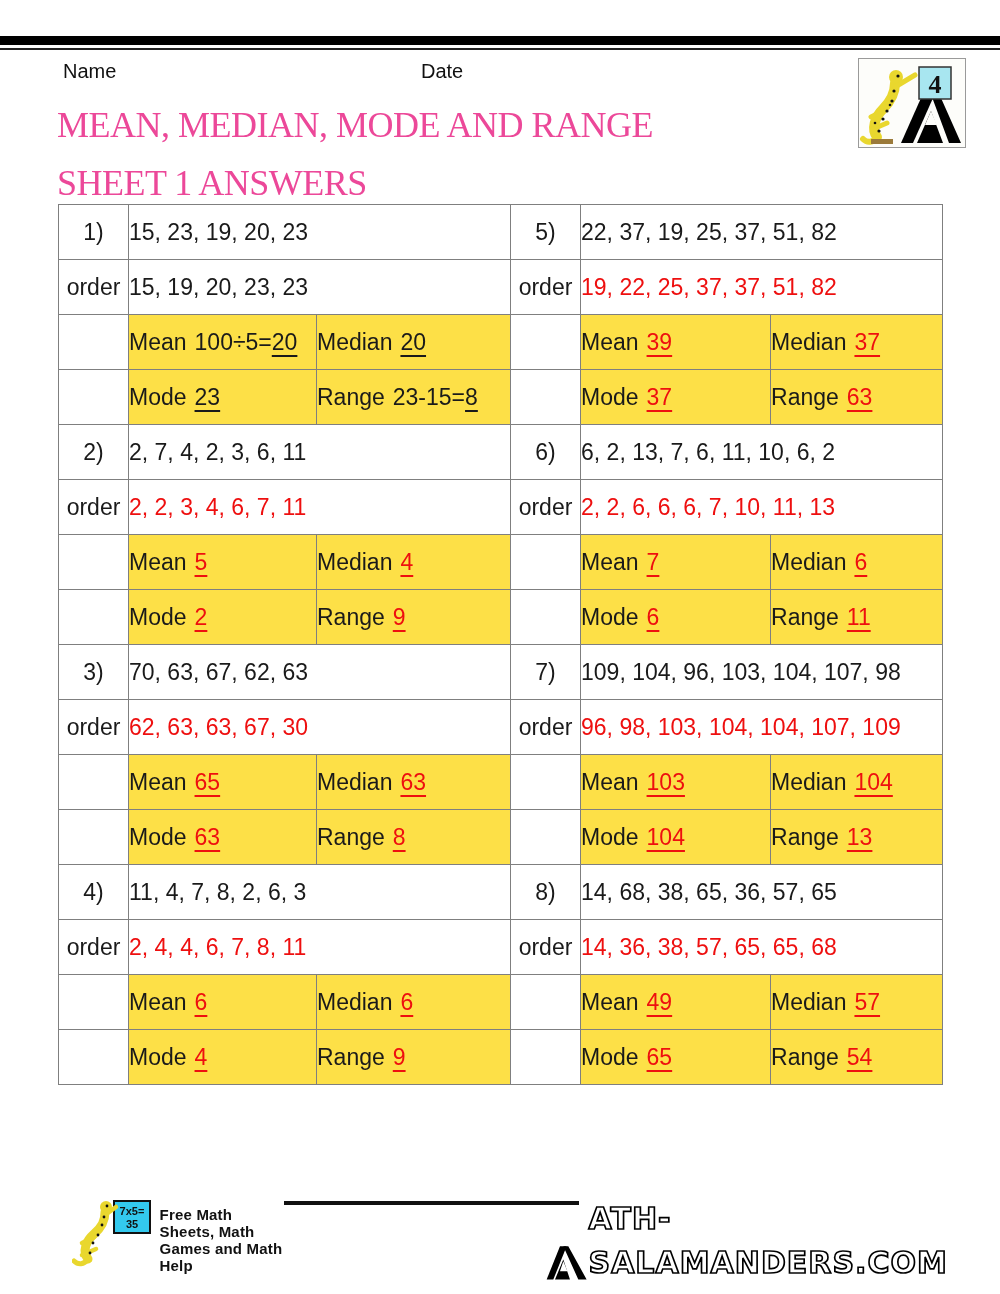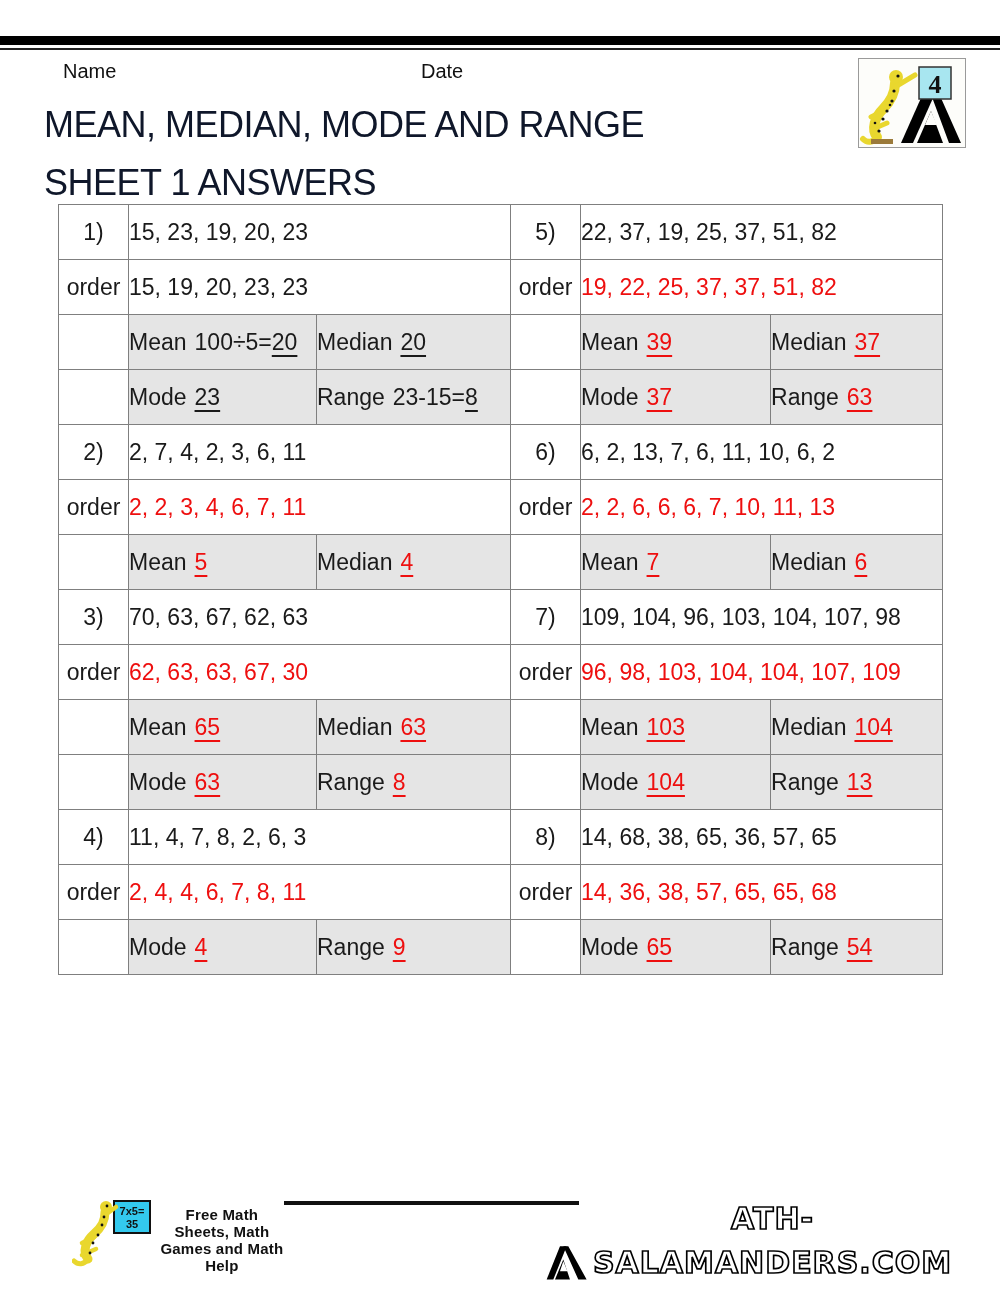--- a/index.html
+++ b/index.html
@@ -9,43 +9,43 @@
     background:#ffffff; font-family:"Liberation Sans", sans-serif; color:#1a1a1a;
   }
   
   .topbar { margin-top:36px; height:0; border-top:9px solid #000; border-bottom:2px solid #222; padding-top:3px; }
   
   .meta-label { position:absolute; top:60px; font-size:20px; color:#111; }
   .meta-name { left:63px; }
   .meta-date { left:421px; }
   
   .title {
-    position:absolute; left:44px; top:96px;
-    font-family:Liberation Sans, sans-serif; font-weight:normal;
-    font-size:36px; line-height:58px; color:#0f172a; letter-spacing:-0.5px;
+    position:absolute; left:57px; top:96px;
+    font-family:Liberation Serif, serif; font-weight:normal;
+    font-size:36px; line-height:58px; color:#ec4899; letter-spacing:-0.5px;
   }
   
   .grade-logo { position:absolute; top:58px; right:34px; width:108px; height:90px;
     border:1px solid #9a9a9a; background:#fdfdfa; }
   
   table.sheet { position:absolute; left:58px; top:204px; width:884px;
     border-collapse:collapse; table-layout:fixed; }
   table.sheet td { border:1px solid #7f7f7f; height:55px; font-size:23px; padding:0; }
   td.num   { text-align:center; }
   td.dlist { text-align:left; }
   td.olbl  { text-align:center; font-size:17px; }
-  td.ans   { background:#e5e5e5; padding-left:13px; }
+  td.ans   { background:#fde047; padding-left:13px; }
   td.blank { background:#ffffff; }
   .ordv { color:#ee0f0f; }
   .lbl  { margin-right:8px; }
   .val  { color:#ee0f0f; text-decoration:underline; text-decoration-thickness:2px; text-underline-offset:5px; }
   .vblack { color:#1a1a1a; }
   
   .footer { position:absolute; top:1197px; left:0; width:1000px; display:flex; justify-content:center; }
-  .flogo  { display:flex; align-items:flex-start; transform:translateX(14px);text-align:center; }
+  .flogo  { display:flex; align-items:flex-start; transform:translateX(14px); }
   .fright { display:flex; flex-direction:row; margin-left:2px; }
   .tagline { font-size:15px; font-weight:bold; color:#111; margin-top:9px; letter-spacing:0.2px; }
   .bar { height:4px; background:#111; margin-top:4px; width:100%; }
   .site { display:flex; align-items:flex-end; margin-top:0px; margin-left:-34px; }
   .site-rest {
     font-family:"DejaVu Sans", sans-serif; font-weight:900; font-size:30px; letter-spacing:1px;
     color:#ffffff; -webkit-text-stroke:1.7px #000; line-height:44px;
   }
 </style>
 </head>
@@ -143,20 +143,28 @@
     <td class="dlist" colspan="2"><span class="ordv">2, 2, 6, 6, 6, 7, 10, 11, 13</span></td>
   </tr>
   <tr>
     <td class="blank"></td>
     <td class="ans"><span class="lbl">Mean</span><span class="val">5</span></td>
     <td class="ans"><span class="lbl">Median</span><span class="val">4</span></td>
     <td class="blank"></td>
     <td class="ans"><span class="lbl">Mean</span><span class="val">7</span></td>
     <td class="ans"><span class="lbl">Median</span><span class="val">6</span></td>
   </tr>
+  <tr>
+    <td class="blank"></td>
+    <td class="ans"><span class="lbl">Mode</span><span class="val">2</span></td>
+    <td class="ans"><span class="lbl">Range</span><span class="val">9</span></td>
+    <td class="blank"></td>
+    <td class="ans"><span class="lbl">Mode</span><span class="val">6</span></td>
+    <td class="ans"><span class="lbl">Range</span><span class="val">11</span></td>
+  </tr>
 
   <tr>
     <td class="num">3)</td>
     <td class="dlist" colspan="2">70, 63, 67, 62, 63</td>
     <td class="num">7)</td>
     <td class="dlist" colspan="2">109, 104, 96, 103, 104, 107, 98</td>
   </tr>
   <tr>
     <td class="olbl">order</td>
     <td class="dlist" colspan="2"><span class="ordv">62, 63, 63, 67, 30</span></td>
@@ -184,20 +192,28 @@
     <td class="num">4)</td>
     <td class="dlist" colspan="2">11, 4, 7, 8, 2, 6, 3</td>
     <td class="num">8)</td>
     <td class="dlist" colspan="2">14, 68, 38, 65, 36, 57, 65</td>
   </tr>
   <tr>
     <td class="olbl">order</td>
     <td class="dlist" colspan="2"><span class="ordv">2, 4, 4, 6, 7, 8, 11</span></td>
     <td class="olbl">order</td>
     <td class="dlist" colspan="2"><span class="ordv">14, 36, 38, 57, 65, 65, 68</span></td>
+  </tr>
+  <tr>
+    <td class="blank"></td>
+    <td class="ans"><span class="lbl">Mean</span><span class="val">6</span></td>
+    <td class="ans"><span class="lbl">Median</span><span class="val">6</span></td>
+    <td class="blank"></td>
+    <td class="ans"><span class="lbl">Mean</span><span class="val">49</span></td>
+    <td class="ans"><span class="lbl">Median</span><span class="val">57</span></td>
   </tr>
   <tr>
     <td class="blank"></td>
     <td class="ans"><span class="lbl">Mode</span><span class="val">4</span></td>
     <td class="ans"><span class="lbl">Range</span><span class="val">9</span></td>
     <td class="blank"></td>
     <td class="ans"><span class="lbl">Mode</span><span class="val">65</span></td>
     <td class="ans"><span class="lbl">Range</span><span class="val">54</span></td>
   </tr>
 </tbody>

